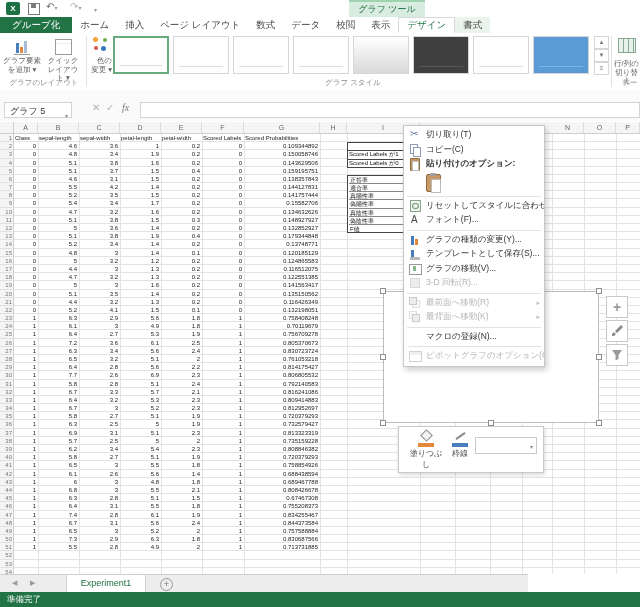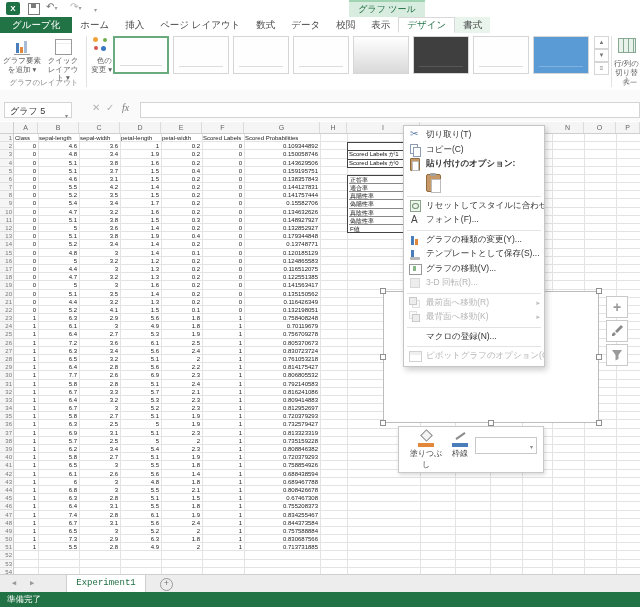--- a/index.html
+++ b/index.html
@@ -121,21 +121,21 @@
   .mtb{position:absolute;top:4px;text-align:center;font-size:8px;color:#444;}
   .bucket{width:14px;height:10px;margin:0 auto;position:relative;}
   .bucket::before{content:"";position:absolute;left:3px;top:0;width:7px;height:7px;border:1px solid #8a8a8a;background:#f3f3f3;transform:rotate(45deg);}
   .fillbar{width:16px;height:4px;margin:2px auto 1px auto;background:#e2883a;}
   .pen{width:14px;height:10px;margin:0 auto;position:relative;}
   .pen::before{content:"";position:absolute;left:2px;top:4px;width:11px;height:2px;background:#8a8a8a;transform:rotate(-35deg);}
   .linebar{width:16px;height:4px;margin:2px auto 1px auto;background:#4a7ebb;}
   .mdrop{position:absolute;left:76px;top:10px;width:62px;height:17px;background:#fff;border:1px solid #c9c9c9;box-sizing:border-box;}
   .mdrop .caret{position:absolute;right:3px;top:5px;}
   
-  .sheettabs{position:absolute;left:0;top:574px;width:640px;height:18px;background:#ededed;border-top:1px solid #cfcfcf;box-sizing:border-box;font-family:Liberation Mono, monospace;}
+  .sheettabs{position:absolute;left:0;top:574px;width:528px;height:18px;background:#ededed;border-top:1px solid #cfcfcf;box-sizing:border-box;}
   .navarr{position:absolute;top:4px;font-size:7px;color:#9a9a9a;}
   .stab{position:absolute;left:66px;top:0;width:80px;height:18px;background:#fff;border-left:1px solid #cfcfcf;border-right:1px solid #cfcfcf;color:#1e6e41;font-size:9px;text-align:center;line-height:17px;box-sizing:border-box;}
   .addsheet{position:absolute;left:160px;top:3px;width:11px;height:11px;border:1px solid #9a9a9a;border-radius:50%;color:#777;font-size:9px;line-height:10px;text-align:center;}
   .statusbar{position:absolute;left:0;top:592px;width:640px;height:15px;background:#217346;color:#fff;font-size:8.5px;line-height:15px;padding-left:7px;box-sizing:border-box;}
 </style>
 </head>
 <body>
 
 <div class="app">
 
@@ -204,20 +204,21 @@
         <div class="thumb fade" style="left: 240px;"></div>
         <div class="thumb dark" style="left: 300px;"></div>
         <div class="thumb" style="left: 360px;"></div>
         <div class="thumb blue" style="left: 420px;"></div>
       </div>
     <div class="gscroll">
       <div>▲</div>
       <div>▼</div>
       <div>≡</div>
     </div>
+    <div class="grplabel" style="left:113px;width:480px;">グラフ スタイル</div>
     <div class="gsep" style="left:611px;"></div>
 
     <div class="rbtn" style="left:613px;width:27px;">
       <div class="icon-box">
           <div class="switchicon" style="margin-top:3px;"></div>
         </div>
       <div>行/列の</div>
         <div>切り替え</div>
     </div>
     <div class="grplabel" style="left:622px;width:30px;text-align:left;">デー</div>

